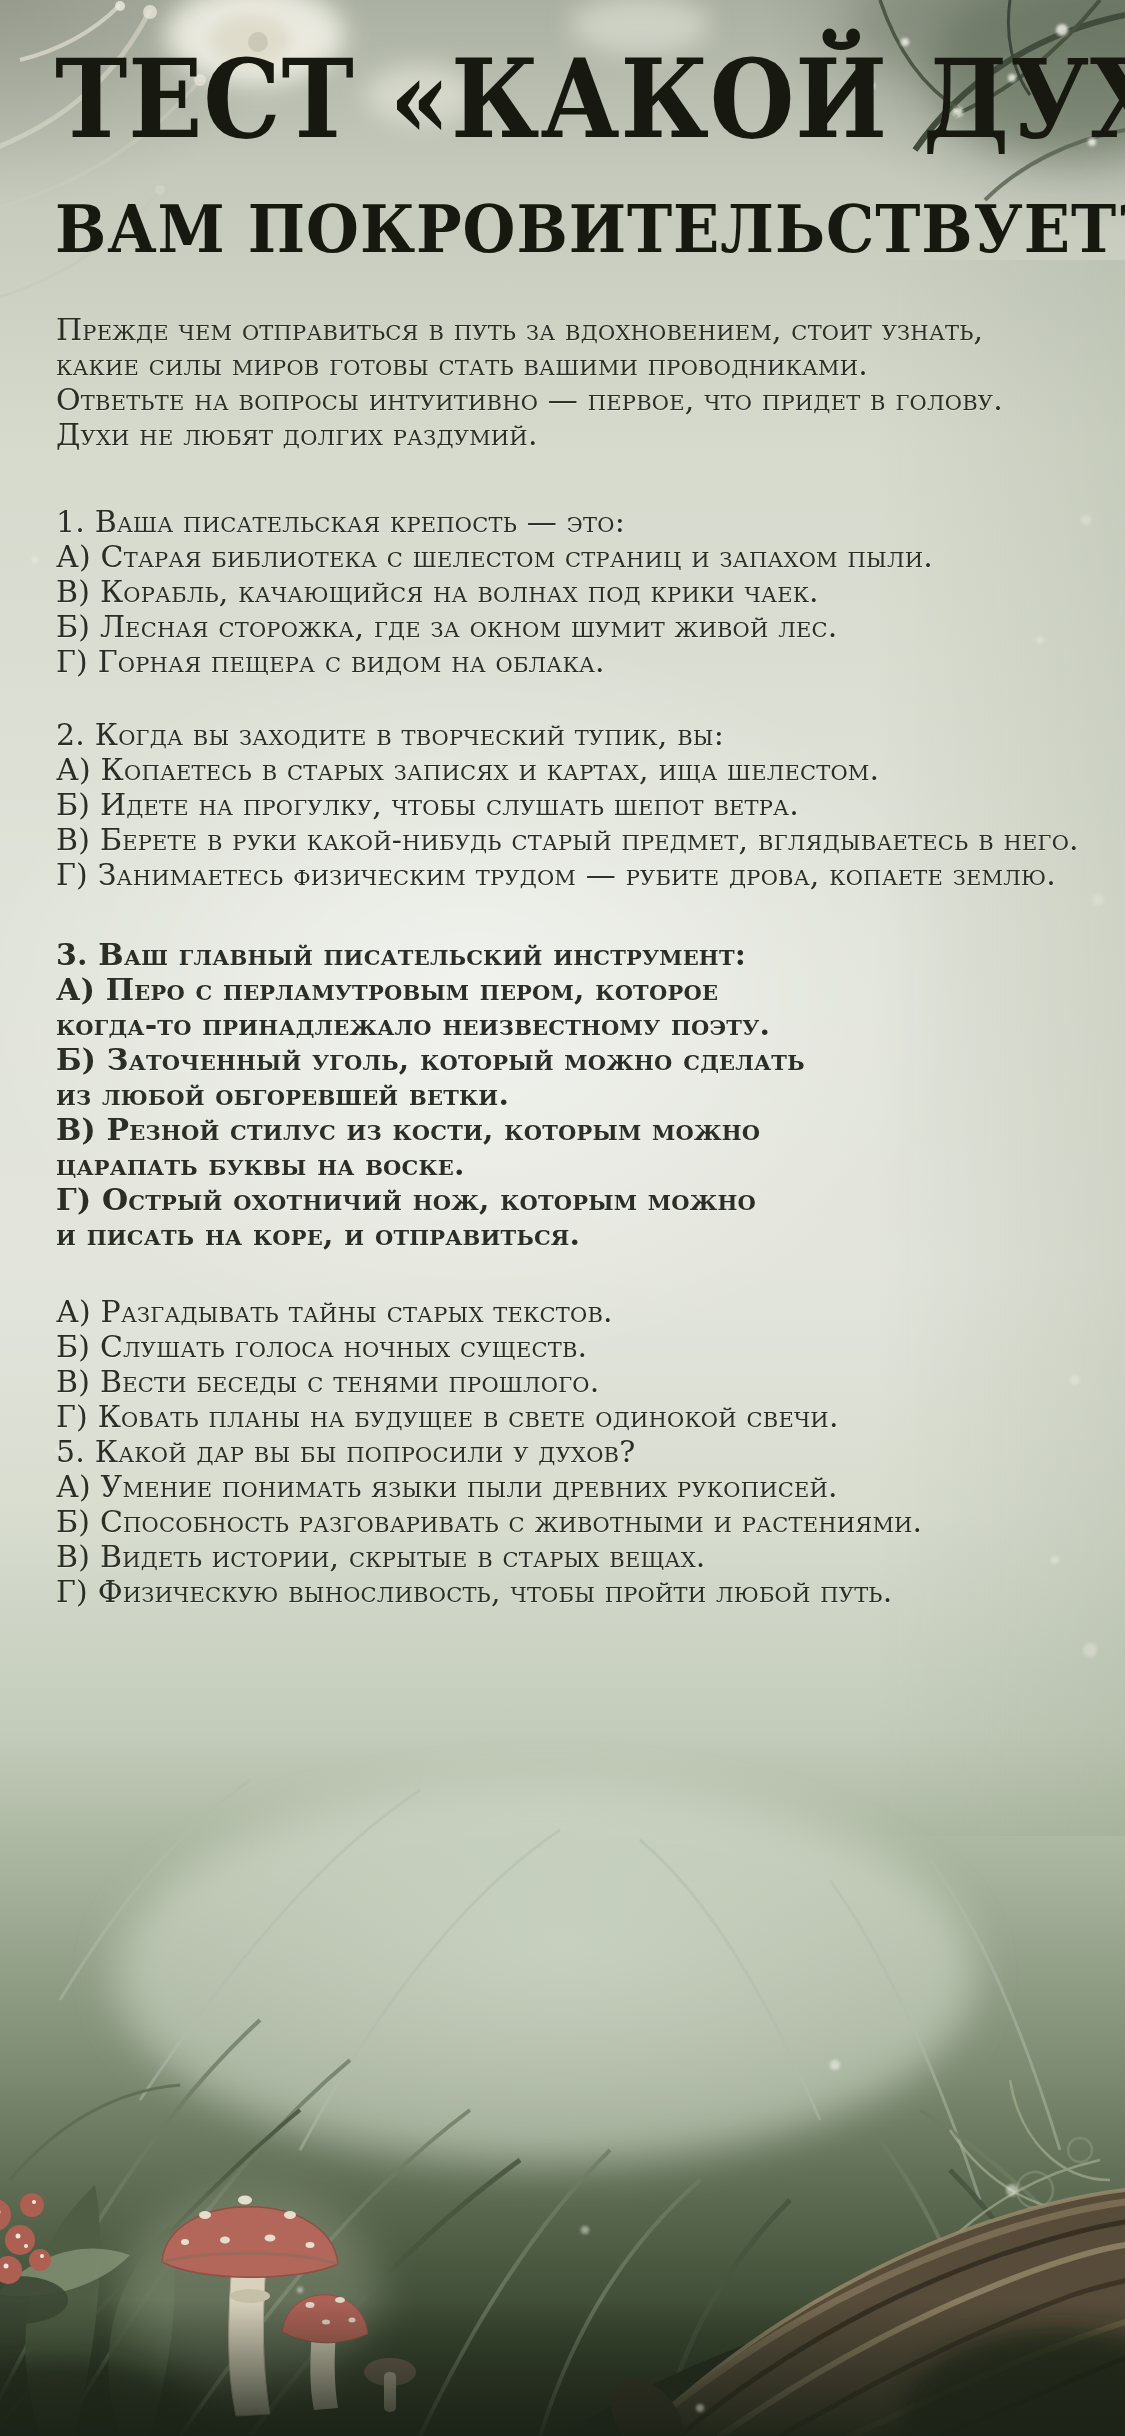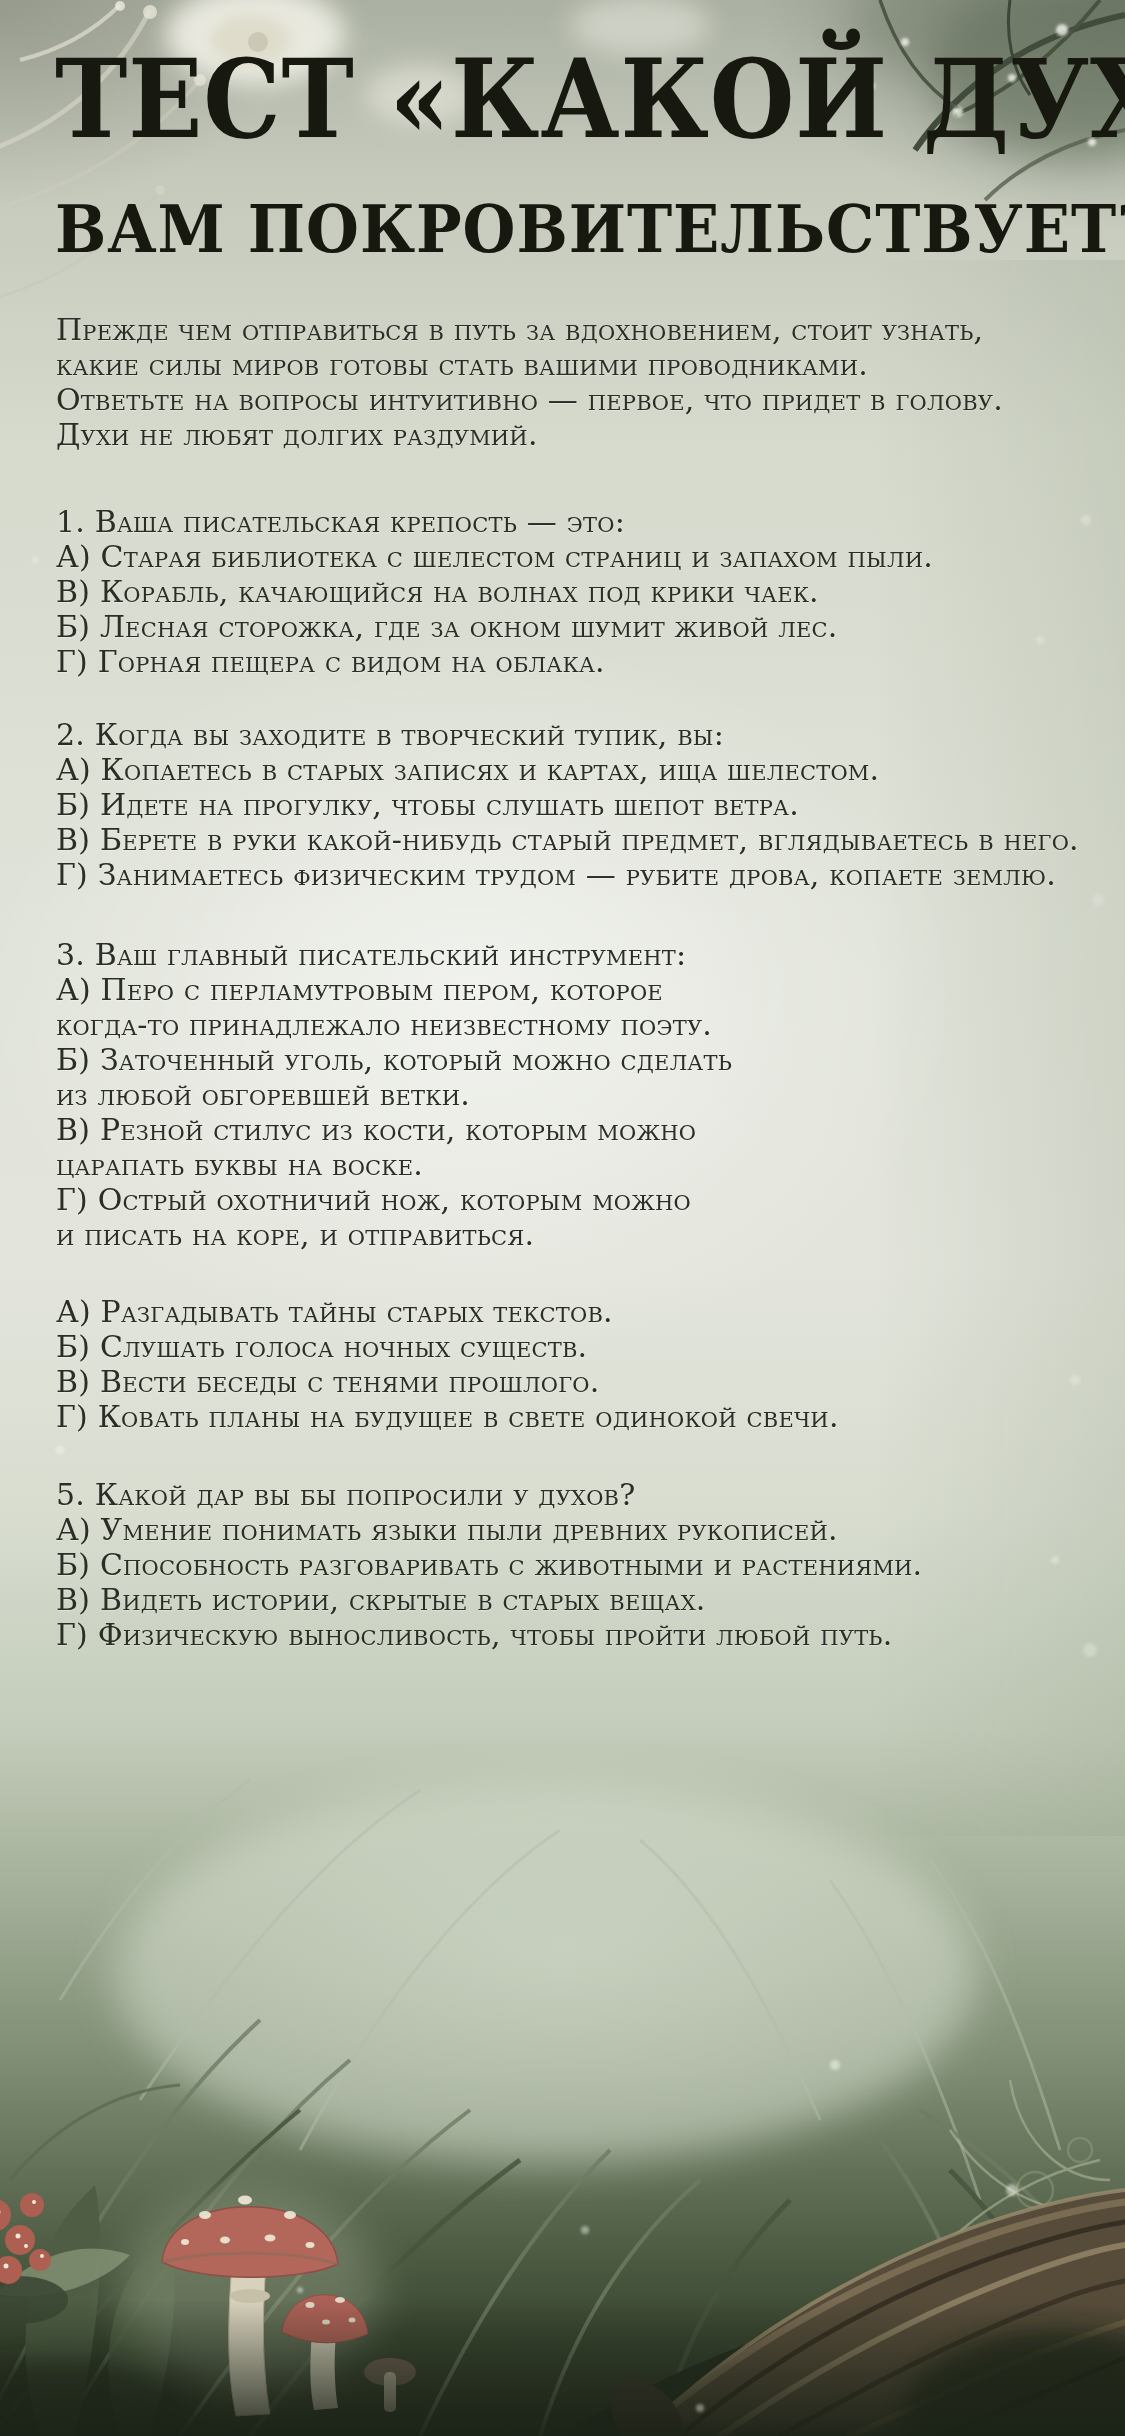--- a/index.html
+++ b/index.html
@@ -35,22 +35,22 @@
   }
   
   .body-text{position:absolute;left:56px;top:312px;width:1020px;z-index:2;}
   .ln{
     font-size:30px;line-height:35px;white-space:nowrap;
     font-variant:small-caps;font-variant-caps:small-caps;
     color:#2b2e26;letter-spacing:.2px;
     text-shadow:0 1px 1px rgba(255,255,255,.35);
   }
   .q{margin:0;padding:0;}
-  .q1{margin-top:52px;} .q2{margin-top:38px;} .q3{margin-top:45px;}
-  .q4{margin-top:42px;} .q5{margin-top:43px;}
+  .q1{margin-top:52px;} .q2{margin-top:38px;} .q3{margin-top:45px;font-weight:bold;}
+  .q4{margin-top:42px;} .q5{}
 </style>
 </head>
 <body>
 
 <div class="screen">
 
   <svg class="deco" viewBox="0 0 1125 2436" aria-hidden="true">
     <defs>
       <filter id="b2" x="-50%" y="-50%" width="200%" height="200%">
           <feGaussianBlur stdDeviation="1.5"></feGaussianBlur>

